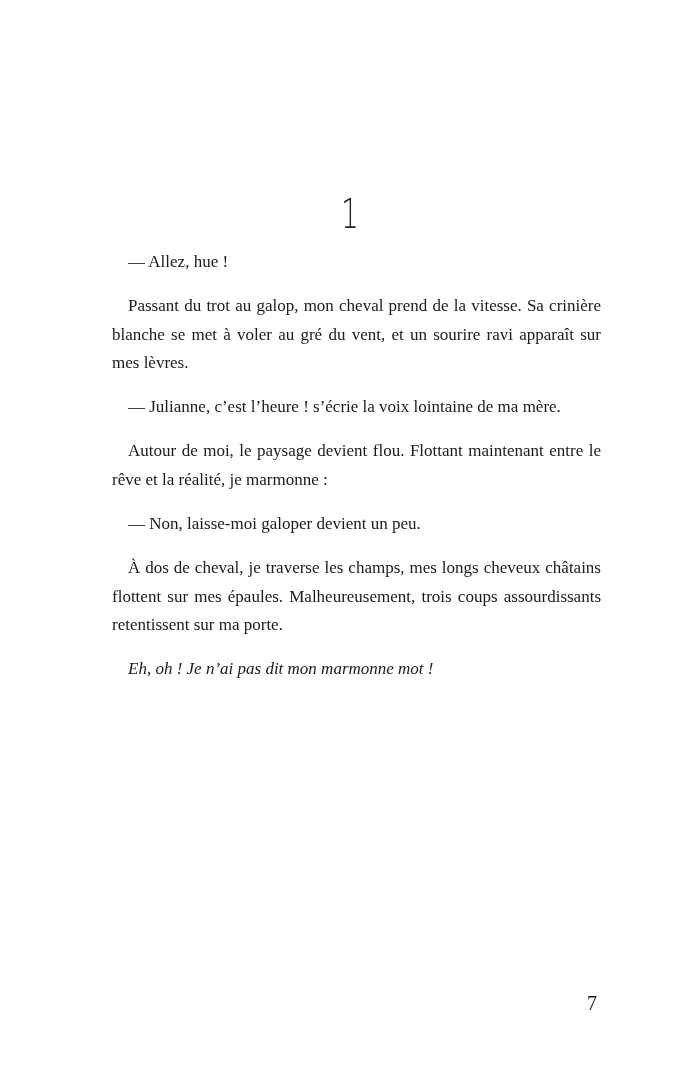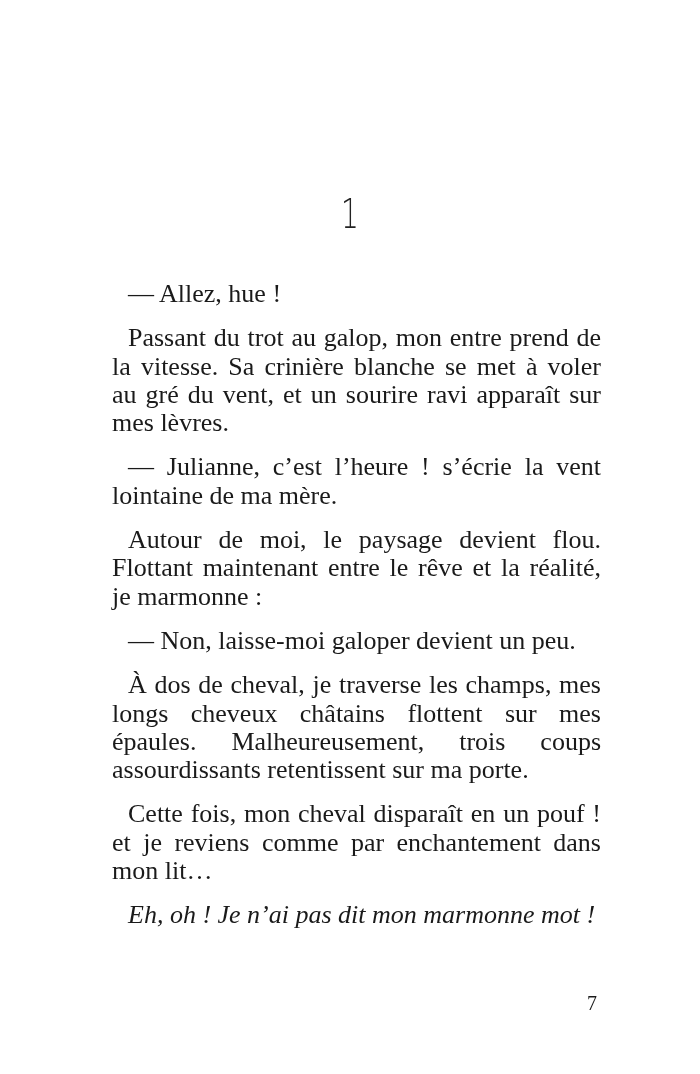--- a/index.html
+++ b/index.html
@@ -6,43 +6,42 @@
   body { width: 700px; height: 1074px; position: relative; overflow: hidden; }
   .page { position: absolute; left: 0; top: 0; width: 700px; height: 1074px; background: #fff; }
   .chapter-number {
     position: absolute; left: 0; width: 700px; top: 190px;
     text-align: center;
     font-family: "DejaVu Sans", sans-serif; font-weight: 200;
     font-size: 40px; color: #222; line-height: 48px;
     transform: scaleX(0.7);
   }
   .text {
-    position: absolute; left: 112px; top: 280px; width: 489px;
-    font-family: "Liberation Serif", serif; font-size: 26px;
+    position: absolute; left: 112px; top: 248px; width: 489px;
+    font-family: "Liberation Serif", serif; font-size: 17px;
     line-height: 28.3px; color: #1a1a1a;
   }
   .text p { margin: 0 0 16px 0; text-indent: 16px; text-align: justify; text-align-last: left; }
   .text p.dialogue { text-indent: 16px; }
   .text p.italic { font-style: italic; }
   .page-number {
     position: absolute; right: 103px; top: 992px;
     font-family: "Liberation Serif", serif; font-size: 20px; color: #1a1a1a;
   }
 </style>
 </head>
 <body>
 
 <div class="page">
   <div class="chapter-number">1</div>
 
   <div class="text">
     <p class="dialogue">— Allez, hue !</p>
-    <p>Passant du trot au galop, mon entre prend de la vitesse. Sa crinière blanche se met à voler au gré du vent, et un sourire ravi apparaît sur mes lèvres.</p>
-    <p class="dialogue">— Julianne, c’est l’heure ! s’écrie la vent lointaine de ma mère.</p>
+    <p>Passant du trot au galop, mon cheval prend de la vitesse. Sa crinière blanche se met à voler au gré du vent, et un sourire ravi apparaît sur mes lèvres.</p>
+    <p class="dialogue">— Julianne, c’est l’heure ! s’écrie la voix lointaine de ma mère.</p>
     <p>Autour de moi, le paysage devient flou. Flottant maintenant entre le rêve et la réalité, je marmonne :</p>
     <p class="dialogue">— Non, laisse-moi galoper devient un peu.</p>
     <p>À dos de cheval, je traverse les champs, mes longs cheveux châtains flottent sur mes épaules. Malheureusement, trois coups assourdissants reten­tissent sur ma porte.</p>
-    <p>Cette fois, mon cheval disparaît en un pouf ! et je reviens comme par enchantement dans mon lit…</p>
     <p class="italic">Eh, oh ! Je n’ai pas dit mon marmonne mot !</p>
   </div>
 
   <div class="page-number">7</div>
 </div>
 
 </body></html>

